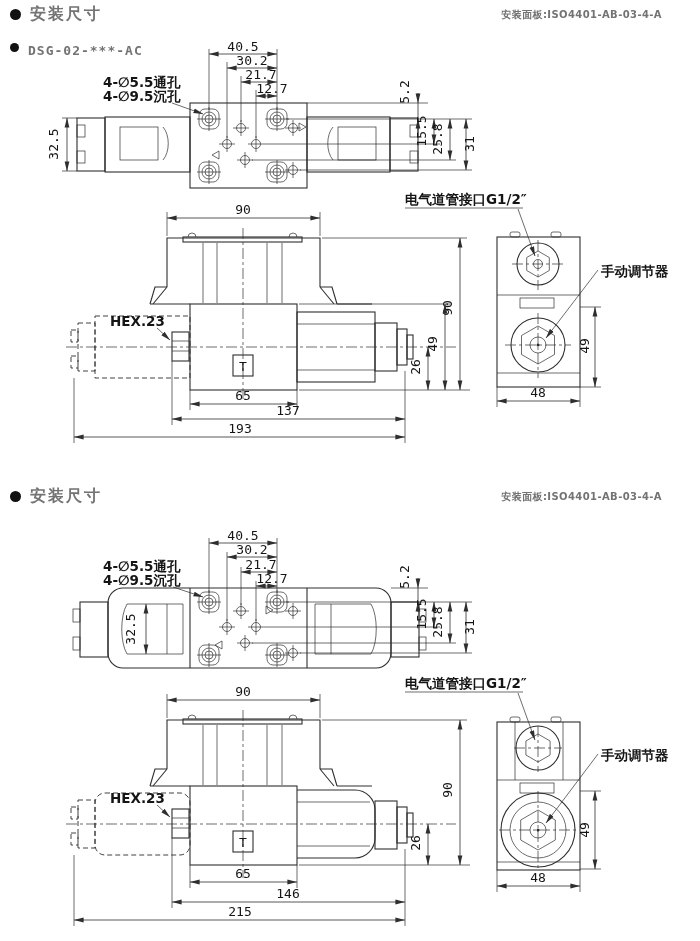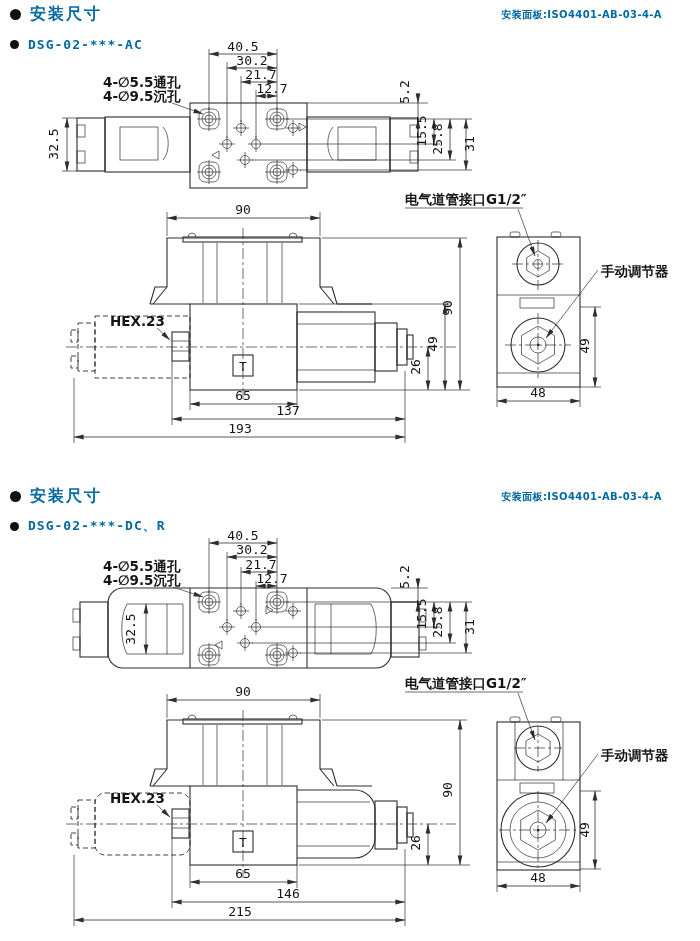--- a/index.html
+++ b/index.html
@@ -1,23 +1,23 @@
 <!DOCTYPE html>
 <html><head>
 <meta charset="utf-8">
 <style>
   html,body{margin:0;padding:0;background:#fff;}
   .page{position:relative;width:700px;height:941px;background:#fff;overflow:hidden;
-        font-family:"DejaVu Sans",sans-serif;color:#0369a1;}
+        font-family:"DejaVu Sans",sans-serif;color:#737373;}
   .hd-row{position:absolute;display:flex;align-items:center;gap:9px;left:10px;}
   .bullet{width:11px;height:11px;background:#111;border-radius:50%;flex:0 0 auto;}
   .bullet.sm{width:9px;height:9px;}
   .hd-title{font-size:16px;font-weight:bold;letter-spacing:2px;}
   .hd-panel{position:absolute;right:38px;font-size:10px;font-weight:bold;letter-spacing:.4px;}
-  .hd-model{font-family:"DejaVu Sans Mono","Liberation Mono",monospace;font-size:13px;font-weight:bold;letter-spacing:1px;}
+  .hd-model{font-family:"DejaVu Sans Mono","Liberation Mono",monospace;font-size:13px;font-weight:bold;letter-spacing:1px;margin-top:6px;}
   svg{position:absolute;left:0;}
   .ln{stroke:#2e2e2e;stroke-width:1.1;fill:none;}
   .tn{stroke:#2e2e2e;stroke-width:.7;fill:none;}
   .dm{stroke:#2e2e2e;stroke-width:.8;fill:none;}
   .cl{stroke:#2e2e2e;stroke-width:.7;fill:none;stroke-dasharray:11 3 3 3;}
   .ph{stroke:#2e2e2e;stroke-width:.9;fill:none;stroke-dasharray:5 3;}
   .dt{font-family:"DejaVu Sans Mono","Liberation Mono",monospace;font-size:13px;fill:#151515;}
   .ct{font-family:"DejaVu Sans","Liberation Sans",sans-serif;font-size:13.5px;font-weight:bold;fill:#151515;}
   .wh{fill:#fff;stroke:none;}
   .dot{fill:#2e2e2e;stroke:none;}
@@ -227,24 +227,20 @@
       <text class="ct" x="601" y="276">手动调节器</text>
       <line class="tn" x1="598" y1="270" x2="546" y2="338" marker-end="url(#ar1)"></line>
     </g>
   </svg>
 
   <div class="hd-row" style="top:486px">
     <span class="bullet"></span>
     <span class="hd-title">安装尺寸</span>
   </div>
   <div class="hd-panel" style="top:490px">安装面板:ISO4401-AB-03-4-A</div>
-  <div class="hd-row" style="top:517px">
-    <span class="bullet sm"></span>
-    <span class="hd-model">DSG-02-***-DC、R</span>
-  </div>
 
   <svg width="700" height="463" viewBox="0 478 700 463" style="top:478px">
     <defs>
       <marker id="ar2" viewBox="0 0 10 7" refX="9.6" refY="3.5" markerWidth="10" markerHeight="7" orient="auto-start-reverse" markerUnits="userSpaceOnUse">
         <path d="M9.8,3.5 L0,1.1 L0,5.9 Z" fill="#2e2e2e"></path>
       </marker>
       <g id="ch2">
         <circle class="tn" r="7"></circle>
           <circle class="tn" r="4"></circle>
         <line class="tn" x1="-12" y1="0" x2="12" y2="0"></line>

